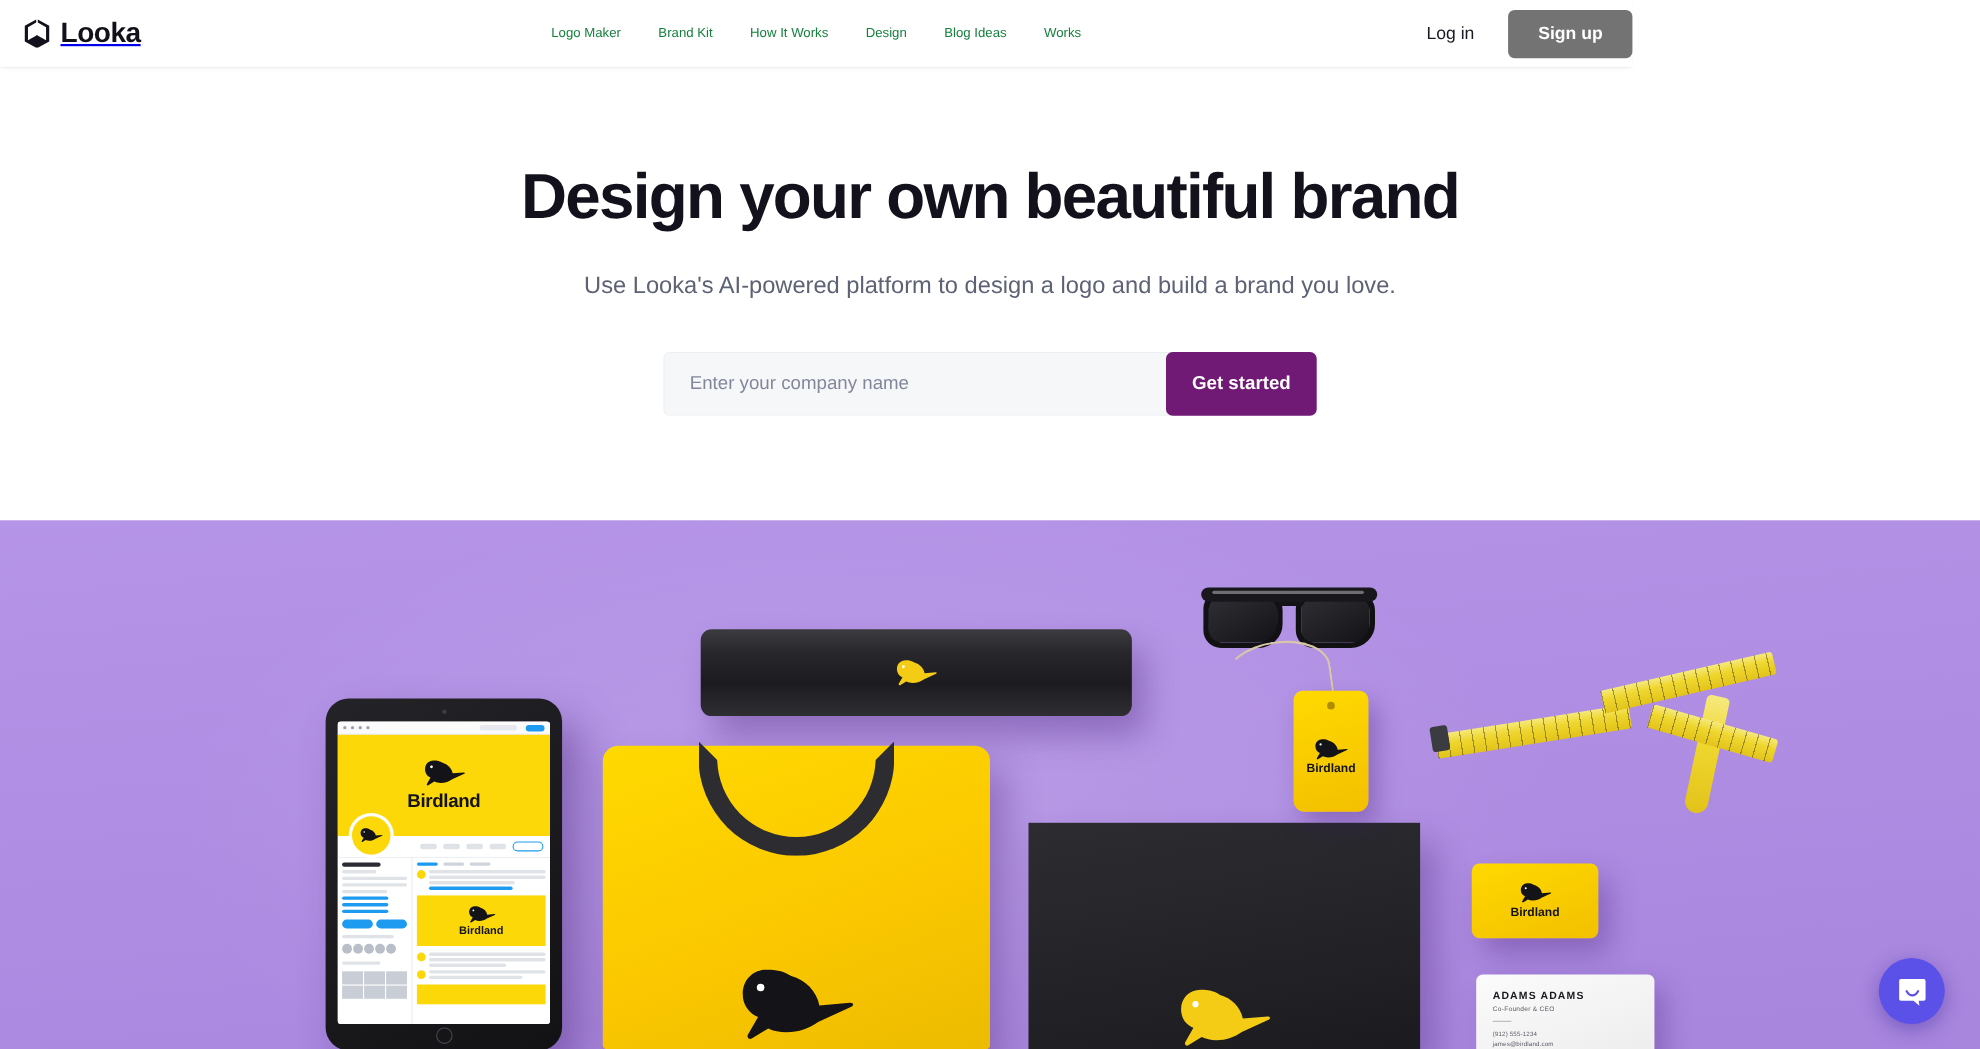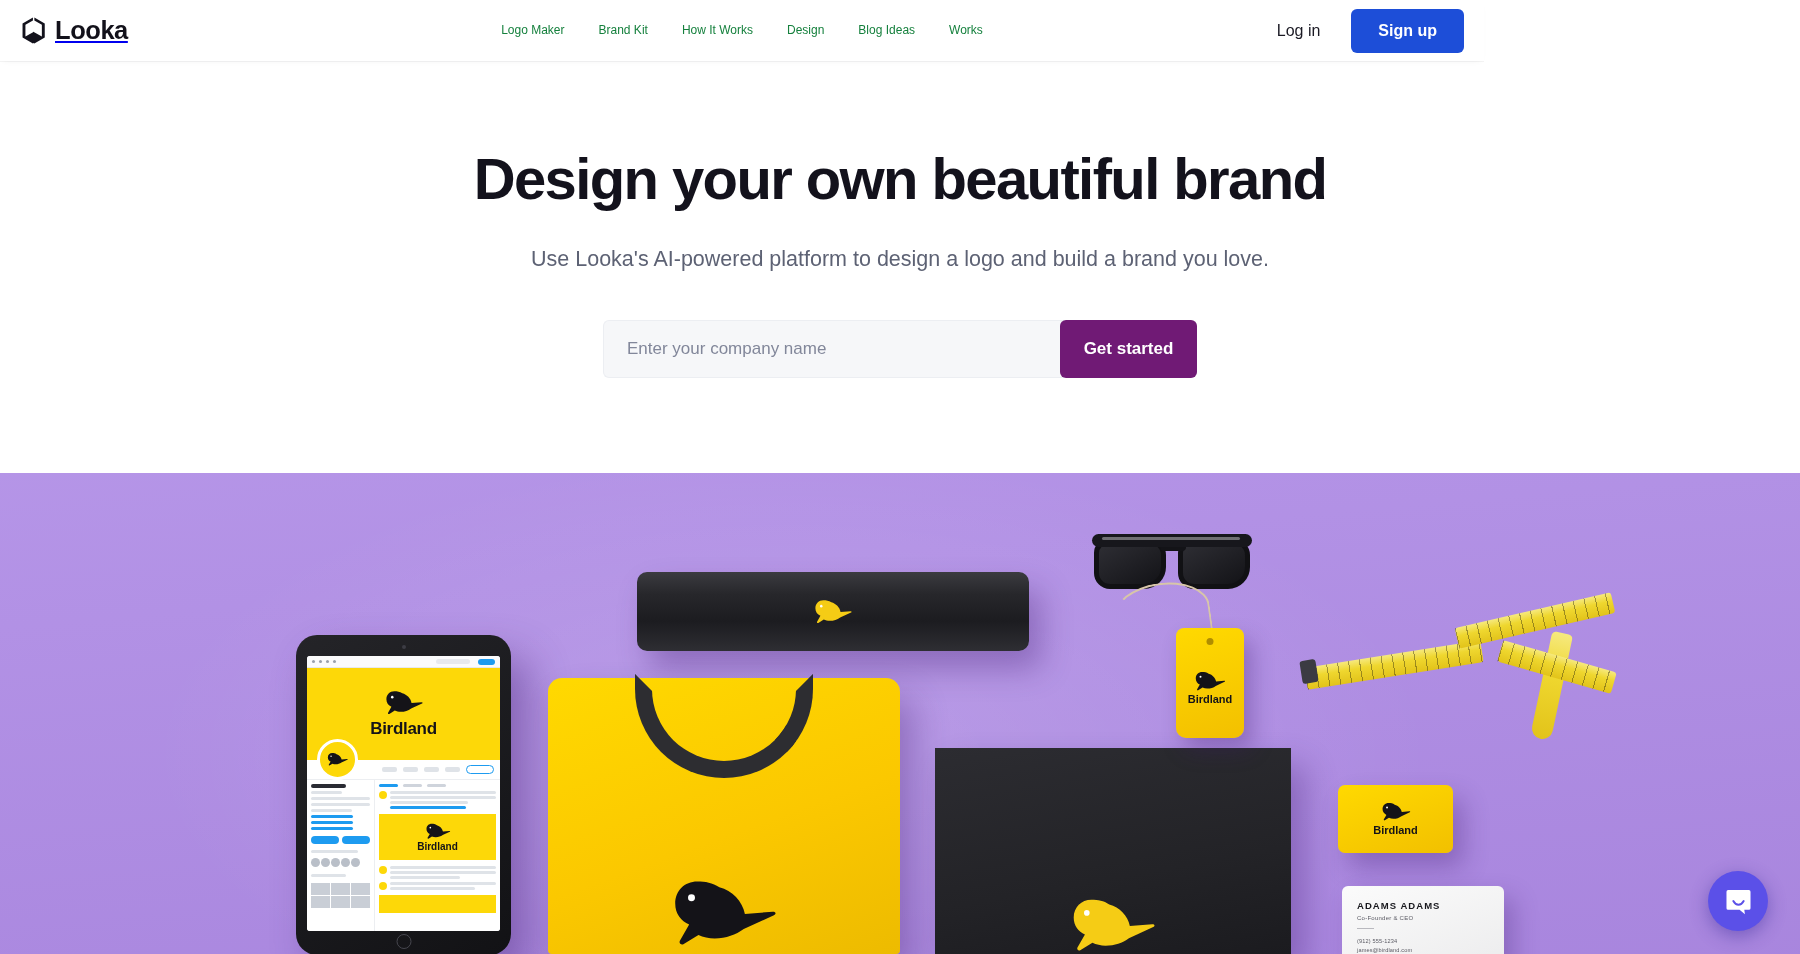--- a/index.html
+++ b/index.html
@@ -40,28 +40,28 @@
     display: flex; align-items: center; gap: 0;
   }
   .nav-link {
     font-size: 12px; color: #15803d; font-weight: 400;
     padding: 8px 17px; text-decoration: none; white-space: nowrap;
     line-height: 1.2; cursor: pointer;
   }
 
   .header-actions {
     margin-left: auto; display: flex; align-items: center;
-    gap: 0; margin-right: 20px;
+    gap: 0; 
   }
   .login-link {
     font-size: 16px; color: #1b1a24; text-decoration: none;
     padding: 8px 14px; margin-right: 17px; cursor: pointer; white-space: nowrap;
   }
   .signup-btn {
-    background: #1d4ed8; color: #ffffff;
+    background: #737373; color: #ffffff;
     font-size: 16px; font-weight: 600;
     border: none; border-radius: 6px;
     padding: 14px 27px; cursor: pointer;
     font-family: inherit; white-space: nowrap; line-height: 1;
   }
 
   
   .hero-top {
     position: absolute; top: 61px; left: 0;
     width: 1800px; height: 412px;

